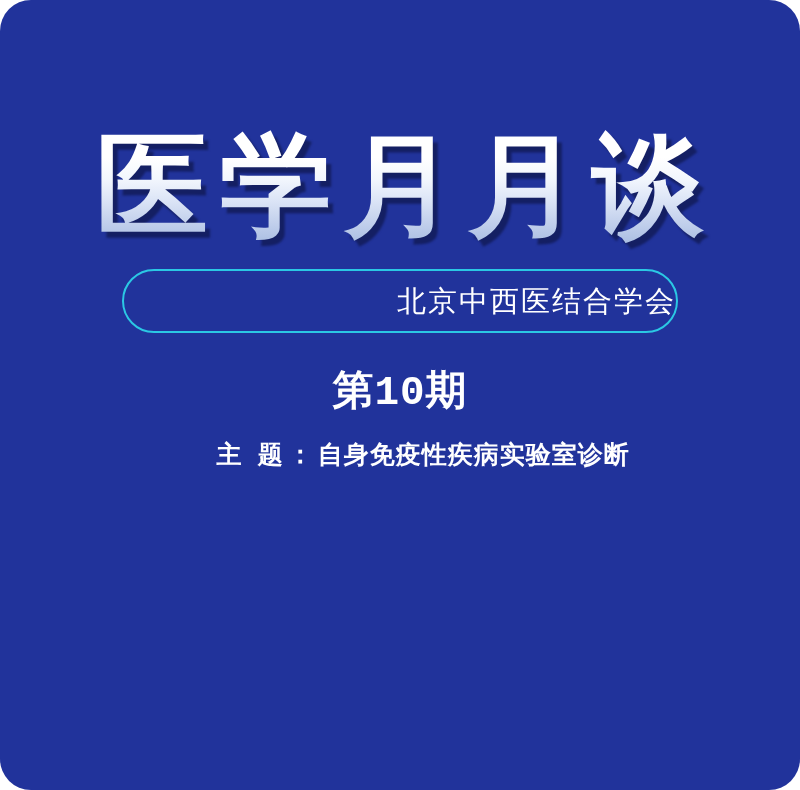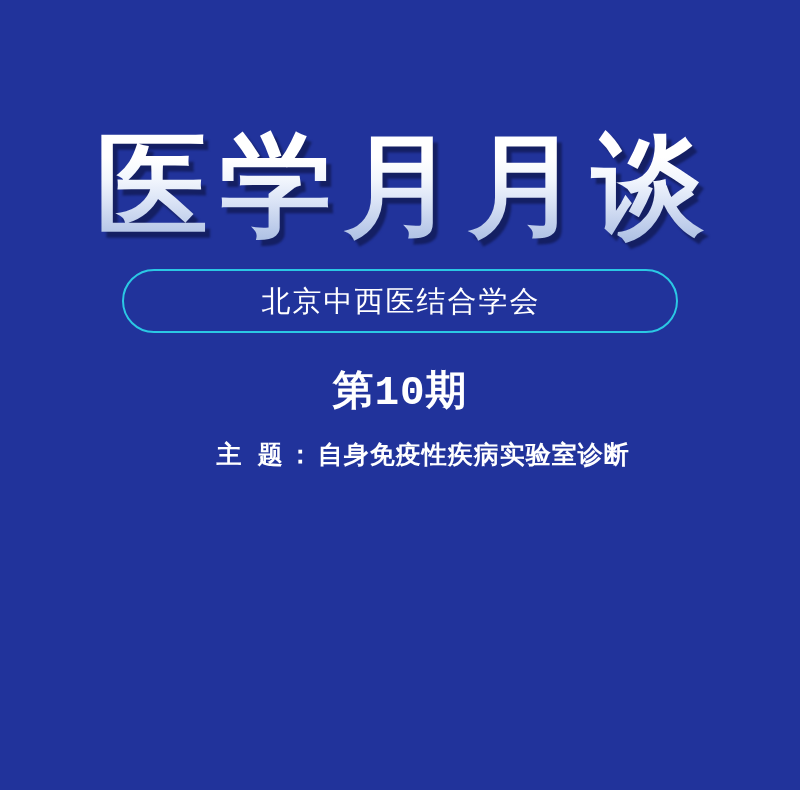--- a/index.html
+++ b/index.html
@@ -14,20 +14,21 @@
     font-family: "Liberation Serif", "DejaVu Serif", serif;
   }
 
   #poster {
     position: relative;
     width: 800px;
     height: 790px;
     background: #21339B;
     box-sizing: border-box;
     overflow: hidden;
+    border-radius: 31px;
   }
 
   
   .title-wrap {
     position: absolute;
     top: 126px;
     left: 0;
     width: 800px;
     text-align: center;
     line-height: 1;
@@ -76,21 +77,21 @@
     position: absolute;
     left: 122px;
     top: 269px;
     width: 556px;
     height: 64px;
     box-sizing: border-box;
     border: 2.5px solid #2BC8E4;
     border-radius: 34px;
     display: flex;
     align-items: center;
-    justify-content: center;
+    justify-content: flex-end;
   }
   .org-text {
     font-family: "Liberation Serif", "DejaVu Serif", serif;
     font-size: 29px;
     font-weight: 400;
     color: #ffffff;
     letter-spacing: 2px;
     text-indent: 2px;
     white-space: nowrap;
     line-height: 1;

